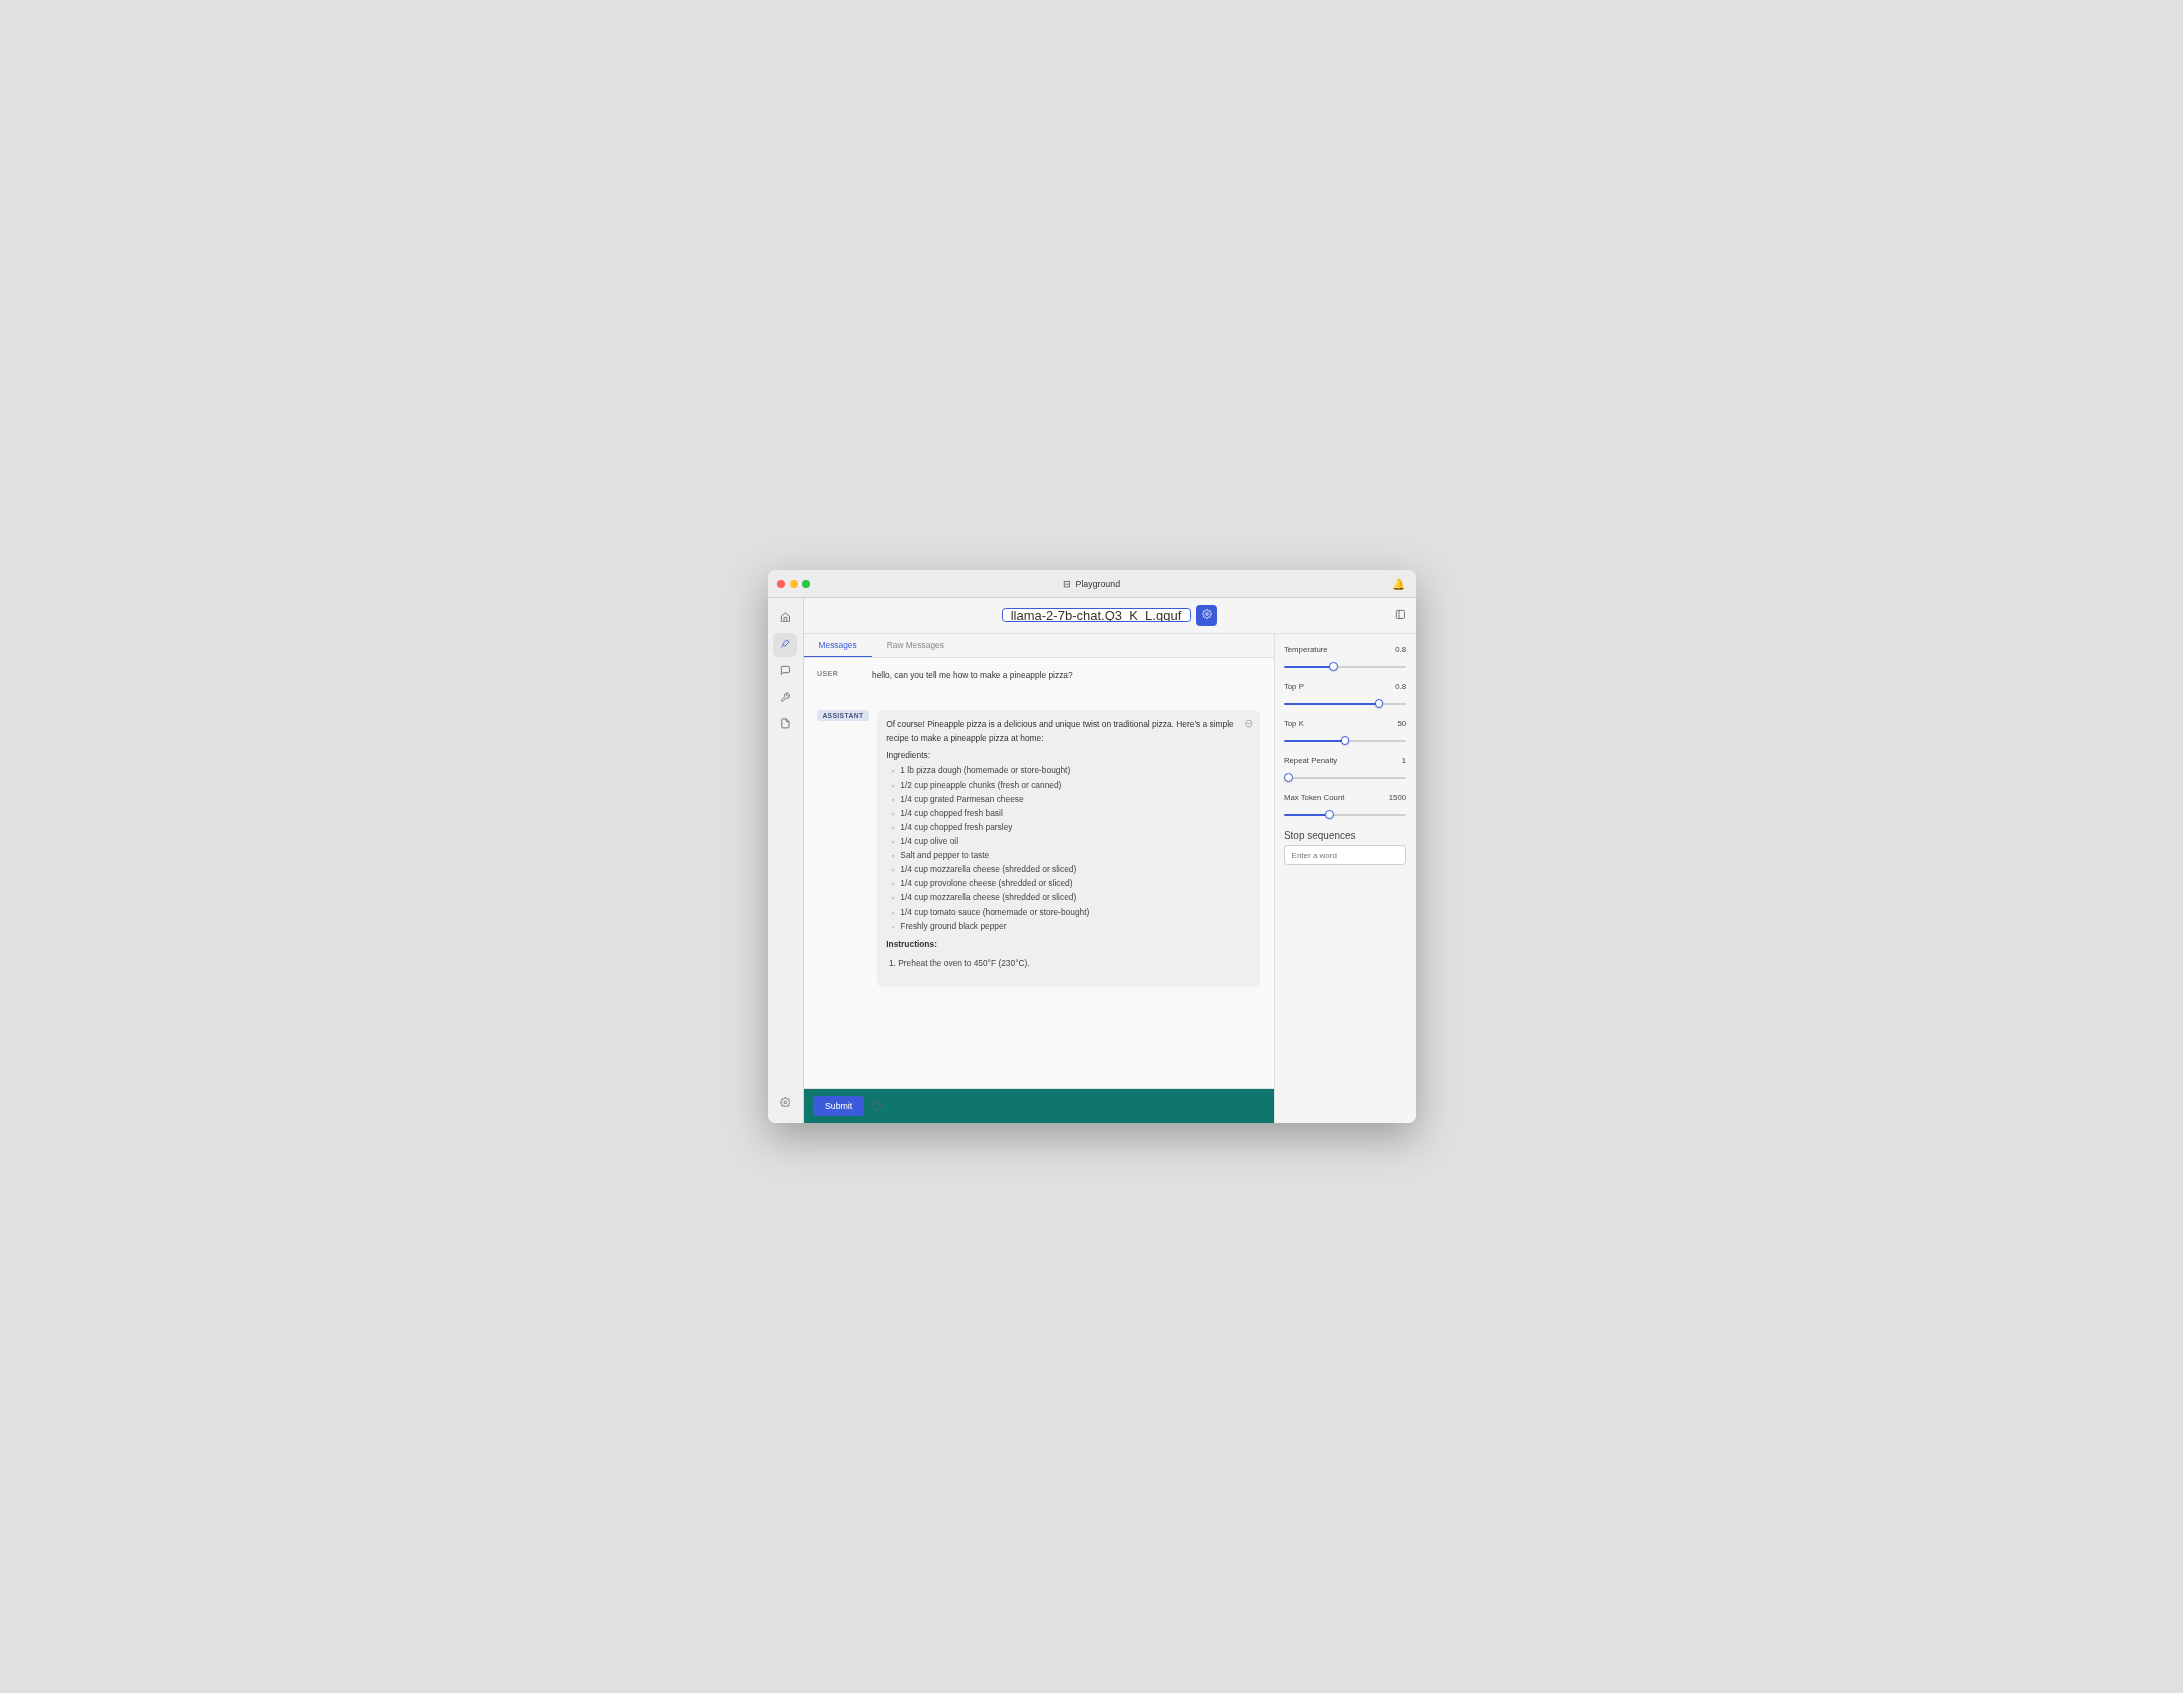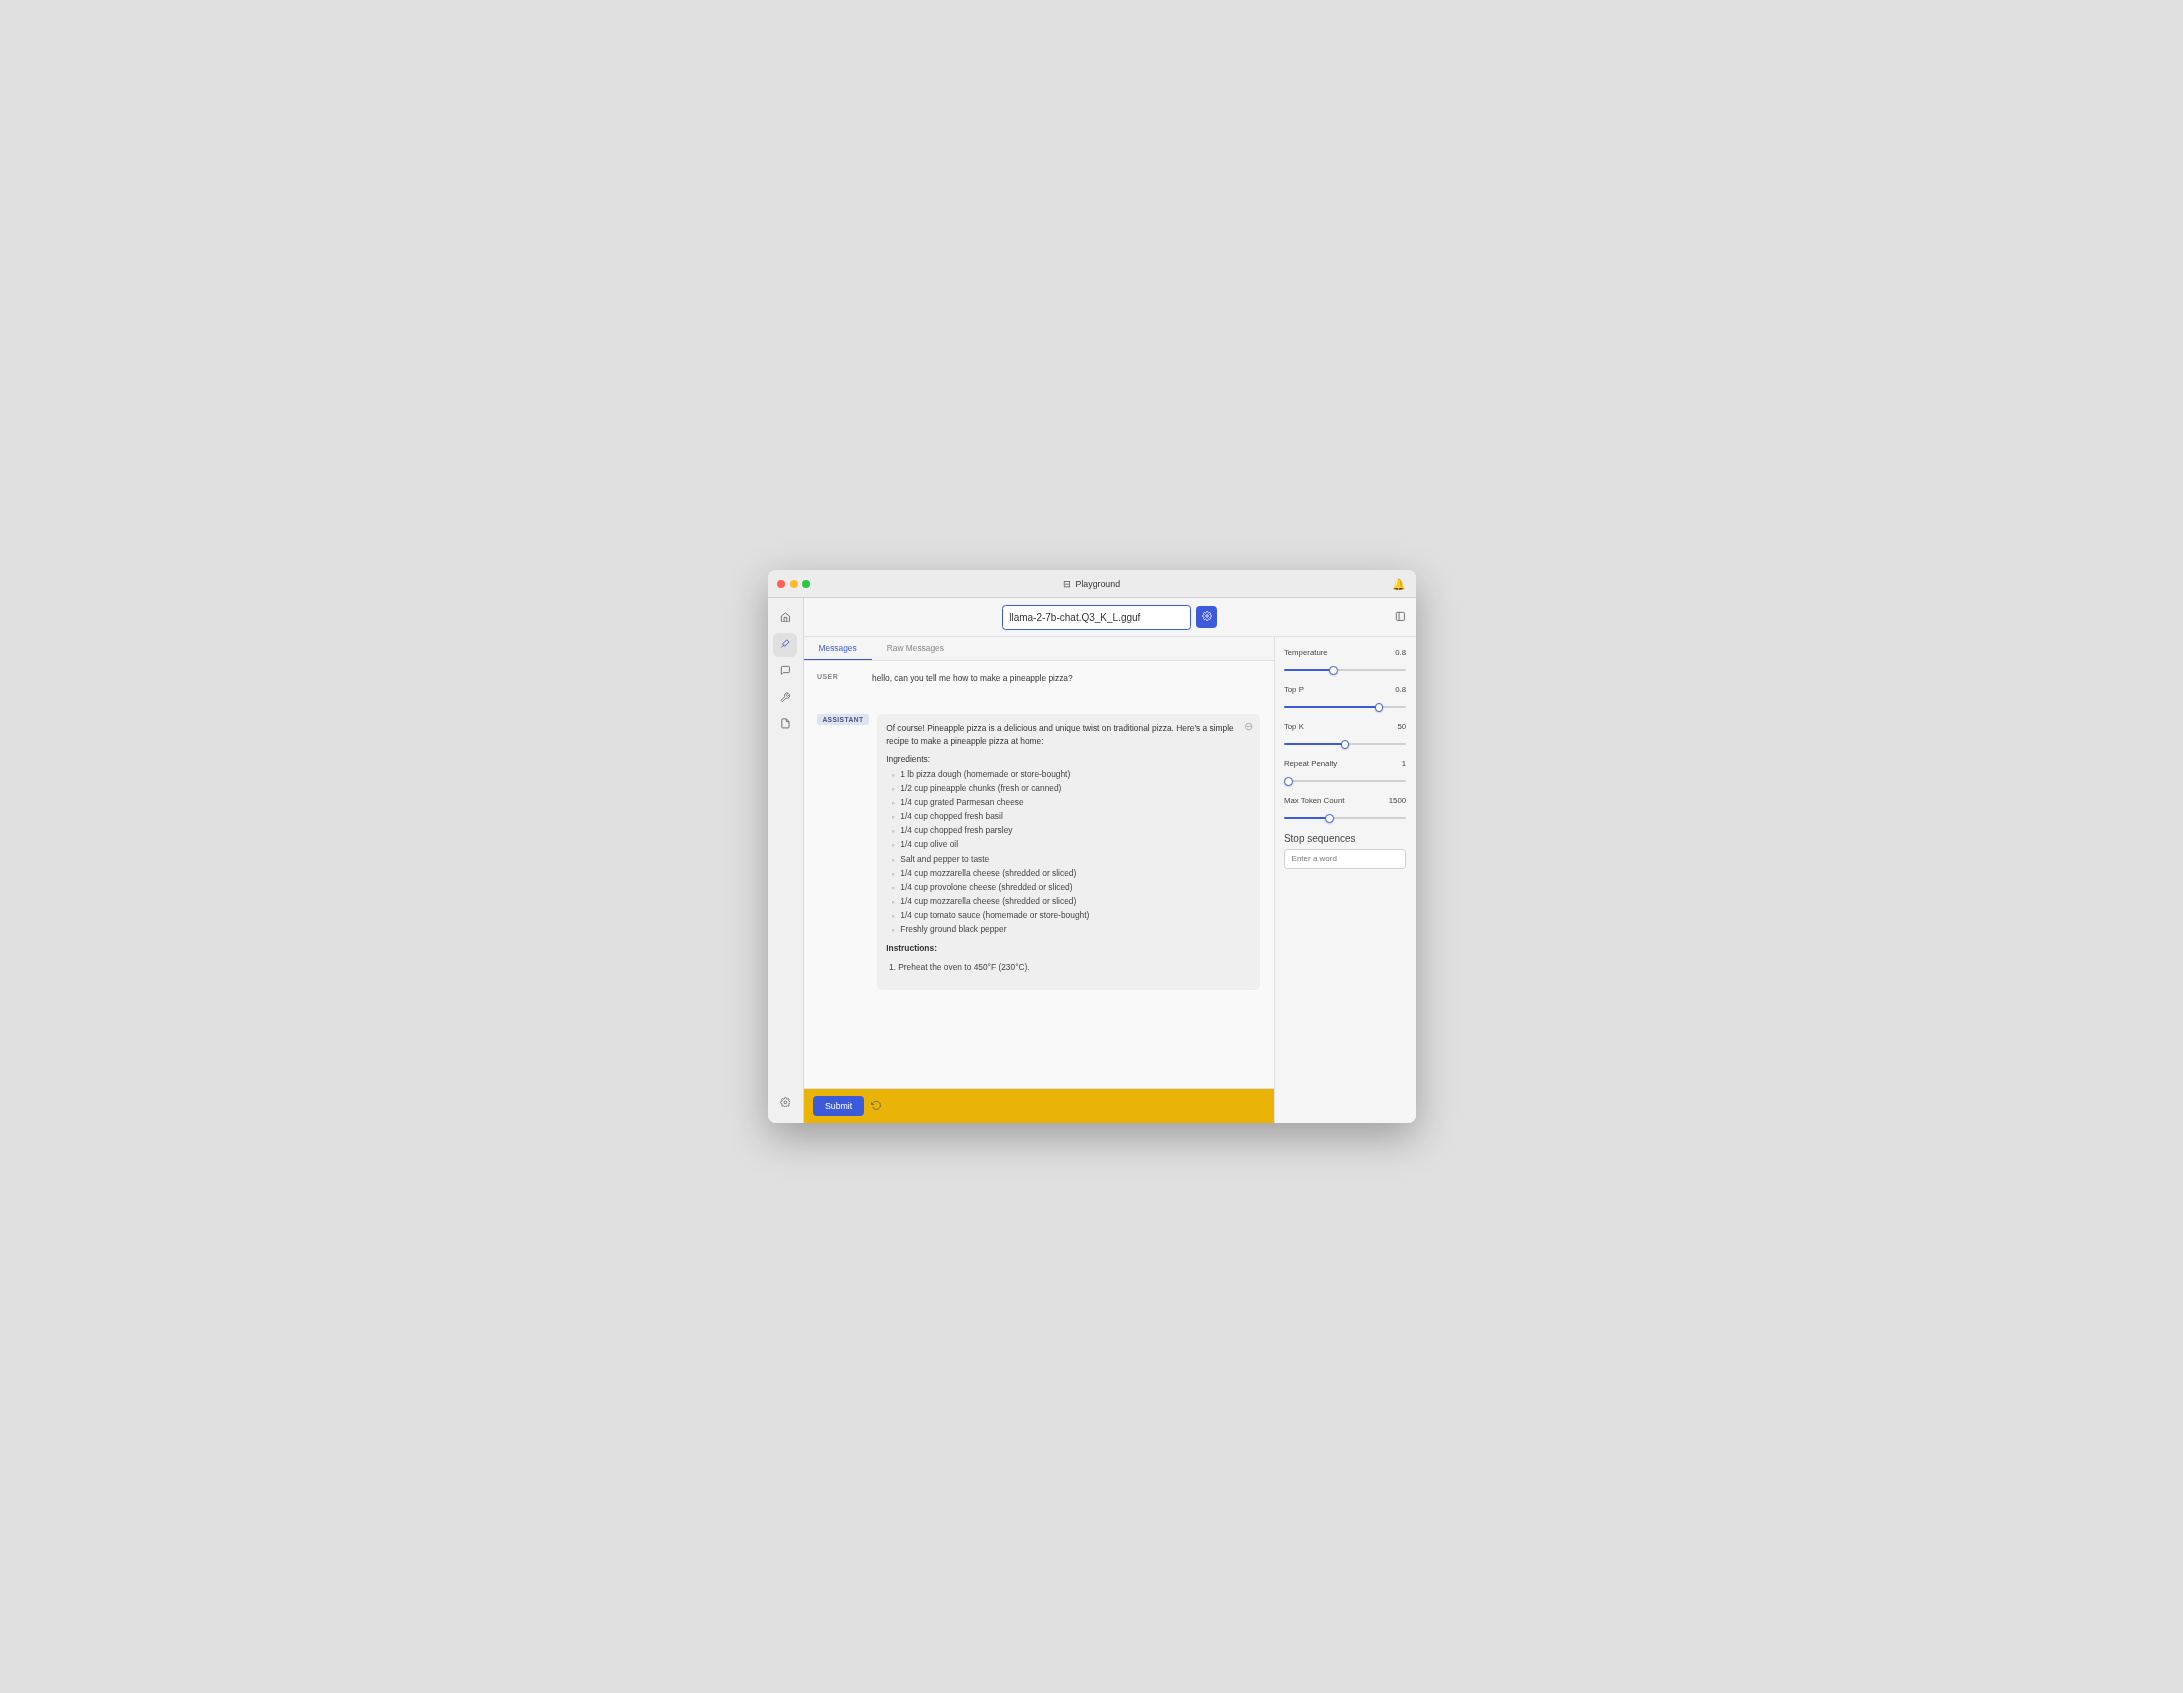--- a/index.html
+++ b/index.html
@@ -97,29 +97,29 @@
       align-items: center;
       justify-content: center;
       padding: 6.7px 10.8px;
       background: #f5f5f5;
       border-bottom: 0.7px solid #e0e0e0;
       gap: 5.4px;
       flex-shrink: 0;
     }
     .model-input {
       width: 189px;
-      height: 25px;
+      height: 14px;
       border: 1px solid #3b5bdb;
       border-radius: 3.4px;
       padding: 0 6.7px;
-      font-size: 10px;
+      font-size: 13px;
       background: white;
       color: #333;
       outline: none;
-      text-align: left;
+      text-align: center;
     }
     .gear-btn {
       width: 21.6px;
       height: 21.6px;
       background: #3b5bdb;
       border: none;
       border-radius: 4px;
       color: white;
       cursor: pointer;
       display: flex;
@@ -256,21 +256,21 @@
       margin: 8px 0;
     }
     .ordered-list li {
       font-size: 8.4px;
       color: #444;
       line-height: 1.6;
     }
     .chat-footer {
       padding: 6.7px 9.4px;
       border-top: 0.7px solid #e0e0e0;
-      background: #eab308;
+      background: #0f766e;
       display: flex;
       align-items: center;
       gap: 6.7px;
       flex-shrink: 0;
     }
     .submit-btn {
       background: #3b5bdb;
       color: white;
       border: none;
       border-radius: 4px;

